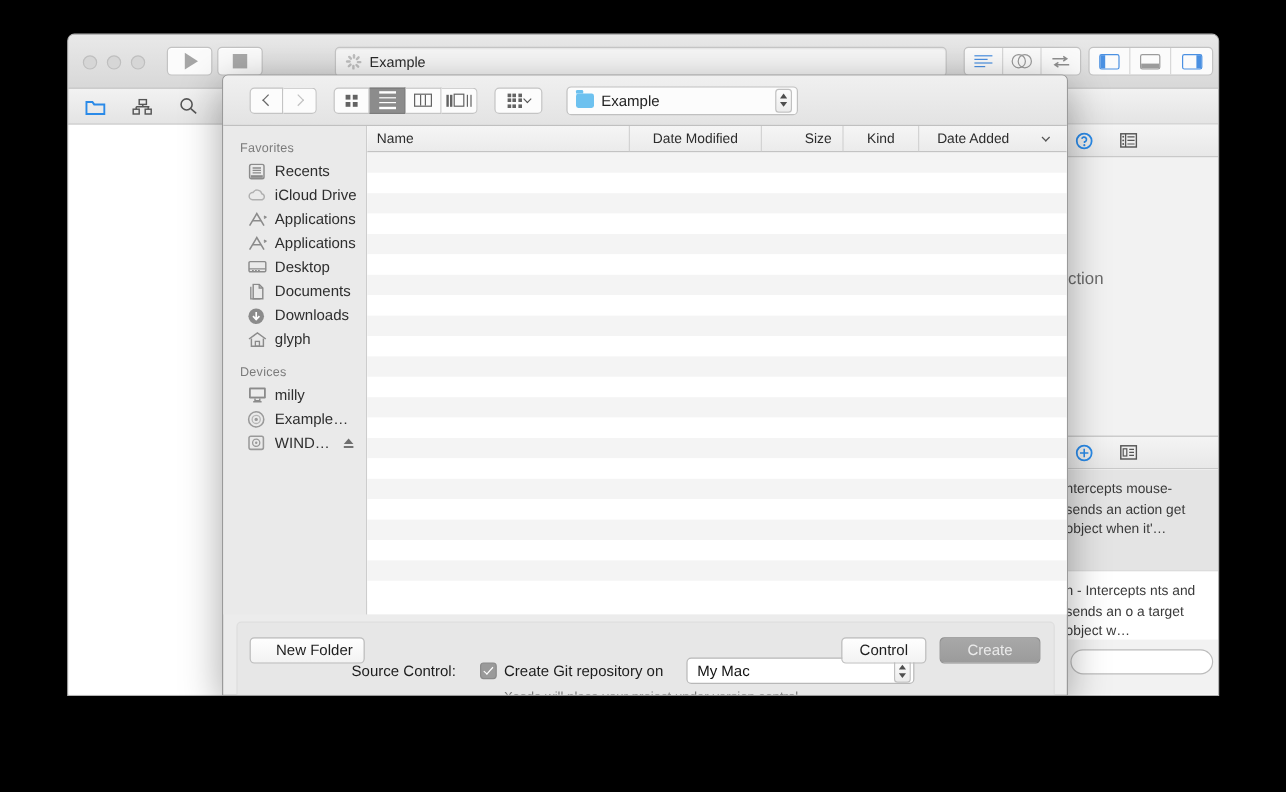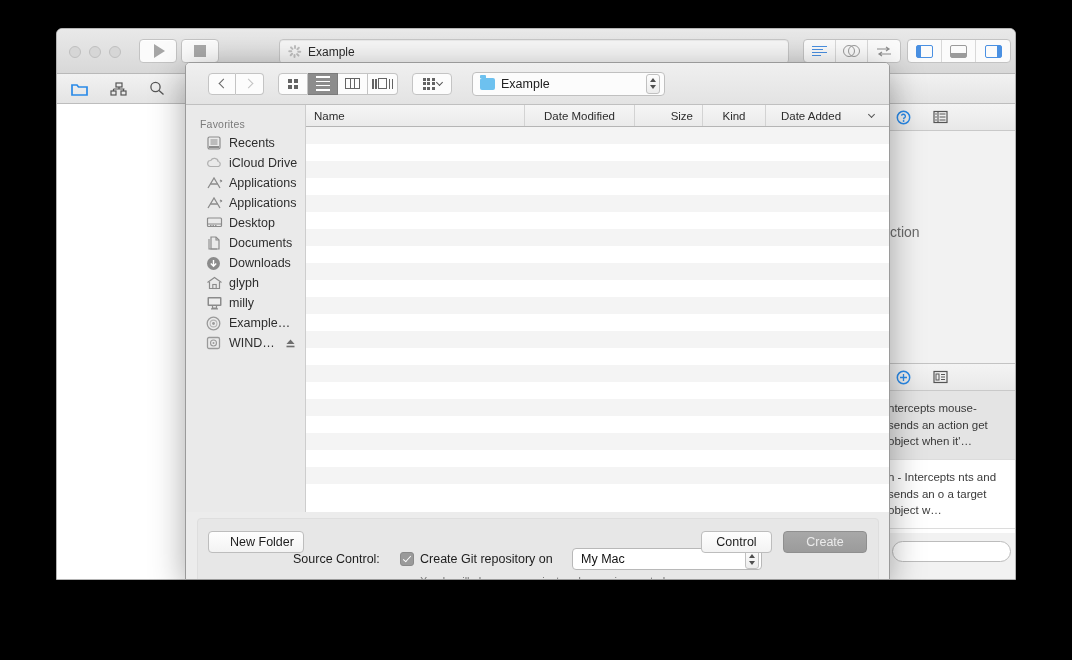--- a/index.html
+++ b/index.html
@@ -89,21 +89,21 @@
     display:flex; align-items:center; padding-left:8px; gap:22px;
   }
   #quick-help-title{ position:absolute; top:120px; left:0; right:0; font-size:14px; color:#6a6a6a; padding-left:2px;}
   #library-bar{
     position:absolute; top:259px; left:0; right:0; height:28px;
     border-top:1px solid #c3c3c3; border-bottom:1px solid #c9c9c9;
     background:linear-gradient(to bottom,#f4f4f4,#e8e8e8);
     display:flex; align-items:center; padding-left:8px; gap:22px;
   }
   #library-list{ position:absolute; top:287px; left:0; right:0; bottom:46px; background:#fff; overflow:hidden; }
-  .lib-row{ padding:9px 6px 9px 0; border-bottom:1px solid #dcdcdc; font-size:11.5px; color:#3a3a3a; line-height:1.45; }
+  .lib-row{ padding:9px 6px 25px 0; border-bottom:1px solid #dcdcdc; font-size:11.5px; color:#3a3a3a; line-height:1.45; }
   .lib-row.selected{ background:#e4e4e4; }
   #library-filter-wrap{ position:absolute; left:0; right:0; bottom:8px; height:30px; padding:0 4px; }
   #library-filter{ width:100%; height:21px; background:#fff; border:1px solid #bcbcbc; border-radius:11px; }
 
   
   #save-sheet{
     position:absolute; left:185px; top:62px; width:705px; height:518px;
     background:#ececec; border:1px solid #9a9a9a; border-radius:5px 5px 0 0;
     box-shadow:0 8px 34px rgba(0,0,0,.35); overflow:hidden;
   }
@@ -502,20 +502,21 @@
         <span class="sb-ico">
           <svg width="17" height="14" viewBox="0 0 17 14">
               <path d="M1.5 6.5 L8.5 1.5 L15.5 6.5" fill="none" stroke="#8b8b8b" stroke-width="1.2"></path>
               <path d="M3.5 6 v6.5 h10 V6" fill="none" stroke="#8b8b8b" stroke-width="1.2"></path>
               <rect x="6.8" y="8.5" width="3.4" height="4" fill="none" stroke="#8b8b8b" stroke-width="1.1"></rect>
             </svg>
         </span>
         <span>glyph</span>
       </div>
 
+      <div class="sb-header" style="padding-top:11px">Devices</div>
 
       <div class="sb-item">
         <span class="sb-ico">
           <svg width="17" height="14" viewBox="0 0 17 14">
               <rect x="1.5" y="1" width="14" height="9" rx="1" fill="#8b8b8b"></rect>
               <rect x="3" y="2.5" width="11" height="6" fill="#ededed"></rect>
               <path d="M6.5 10 v2 h4 v-2 M5 12.8 h7" stroke="#8b8b8b" stroke-width="1.2" fill="none"></path>
             </svg>
         </span>
         <span>milly</span>

